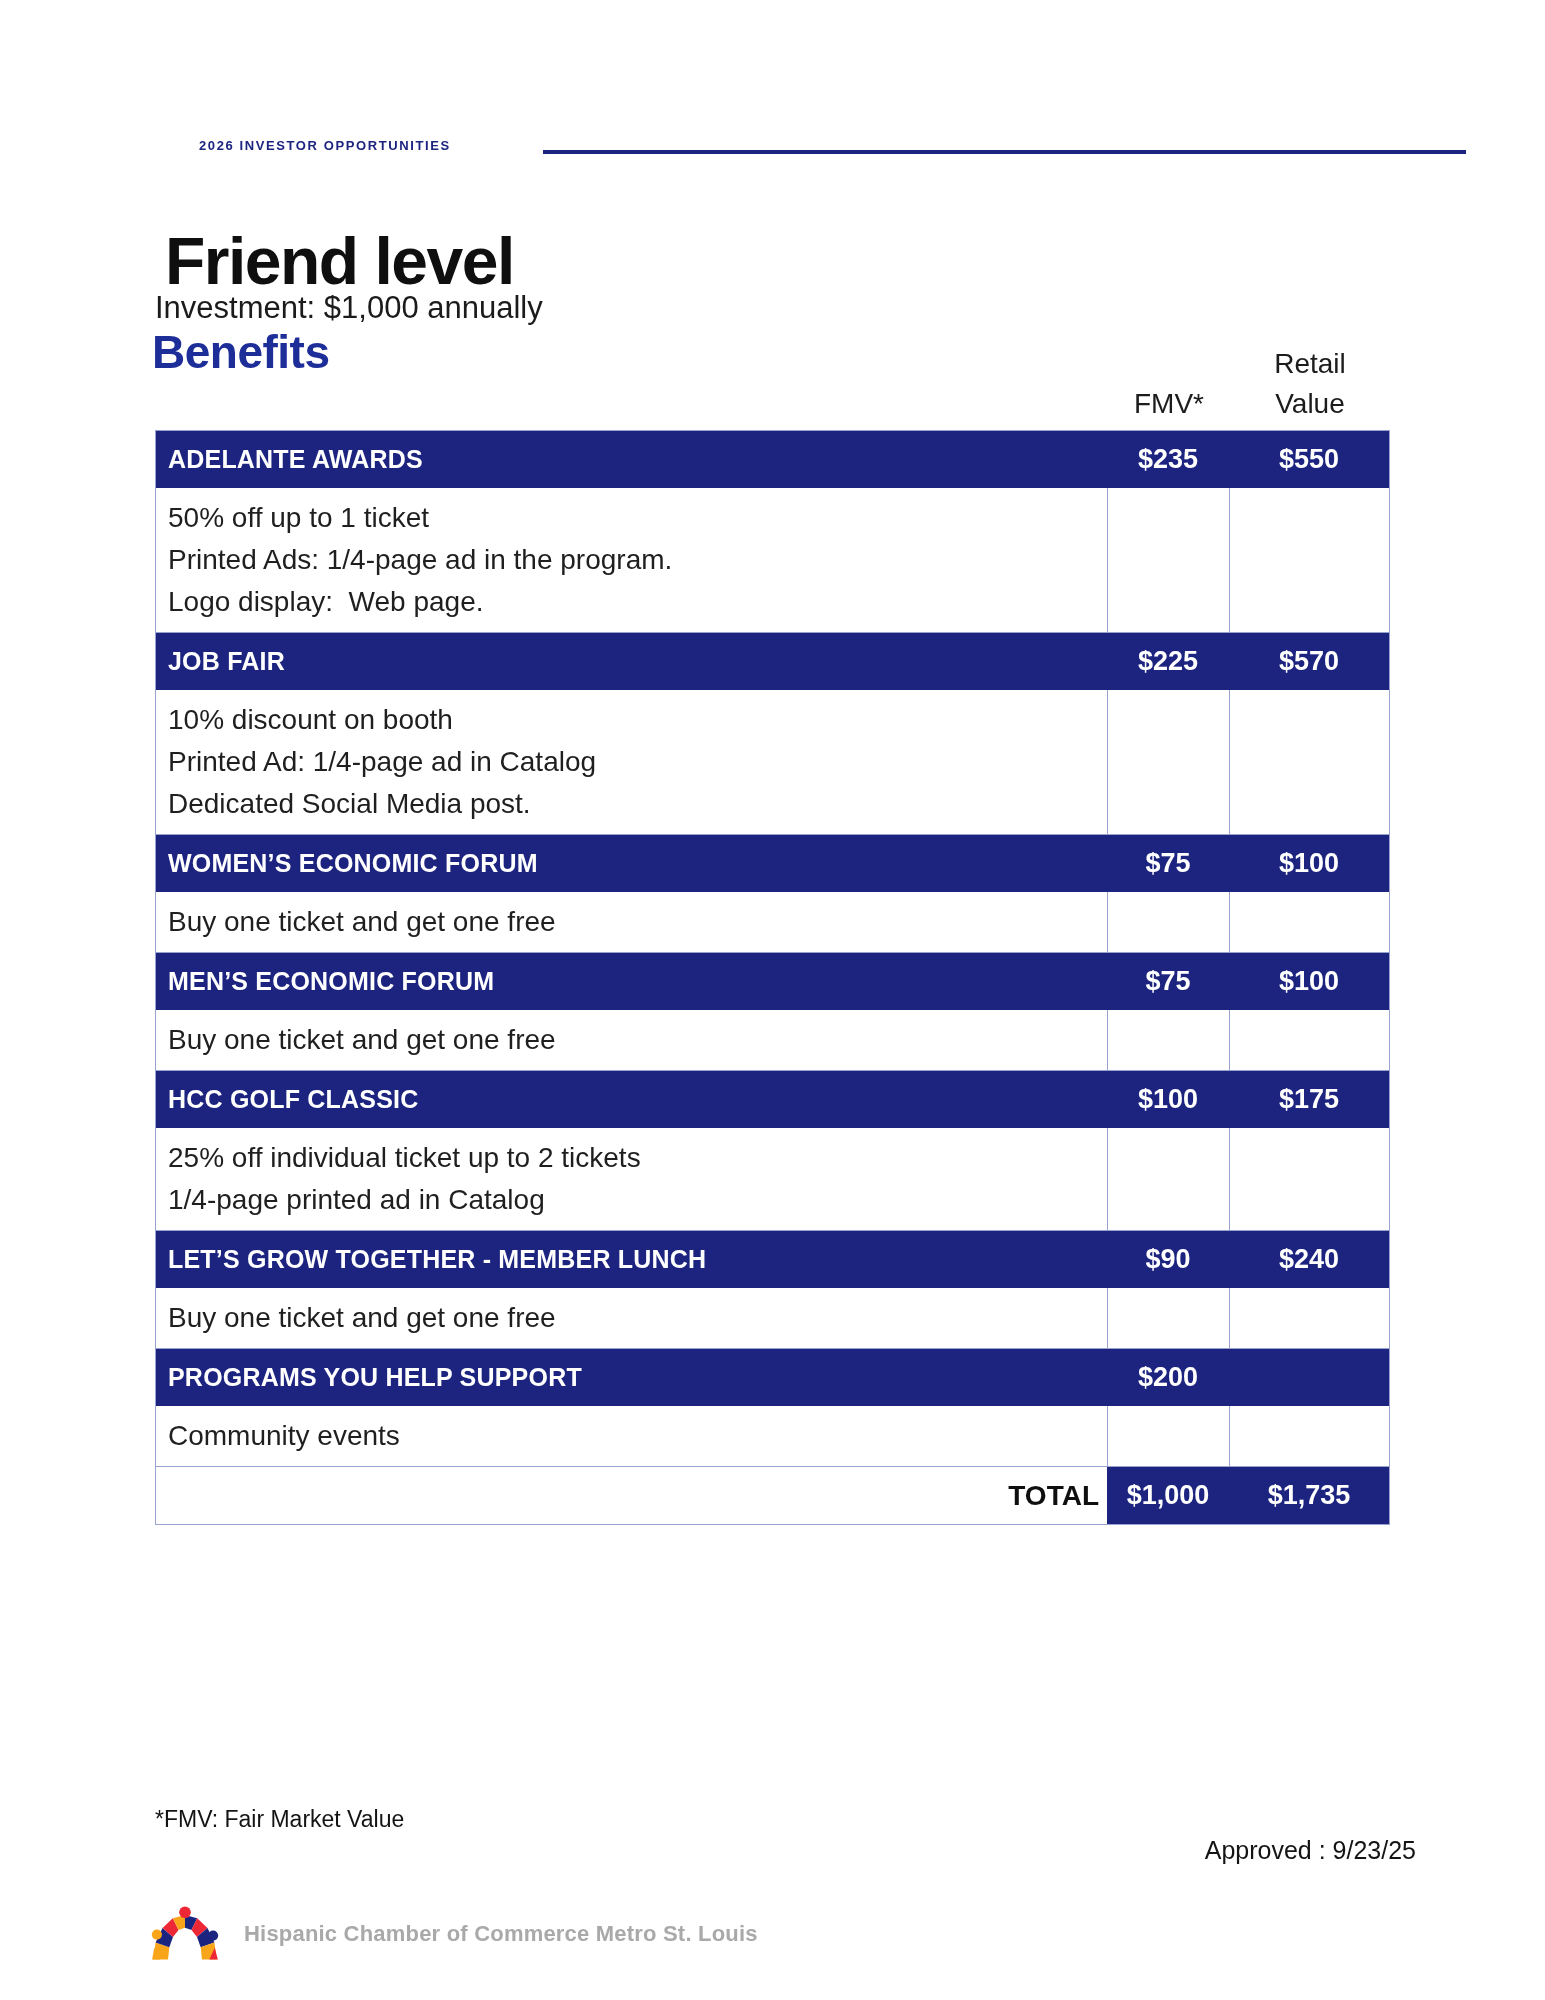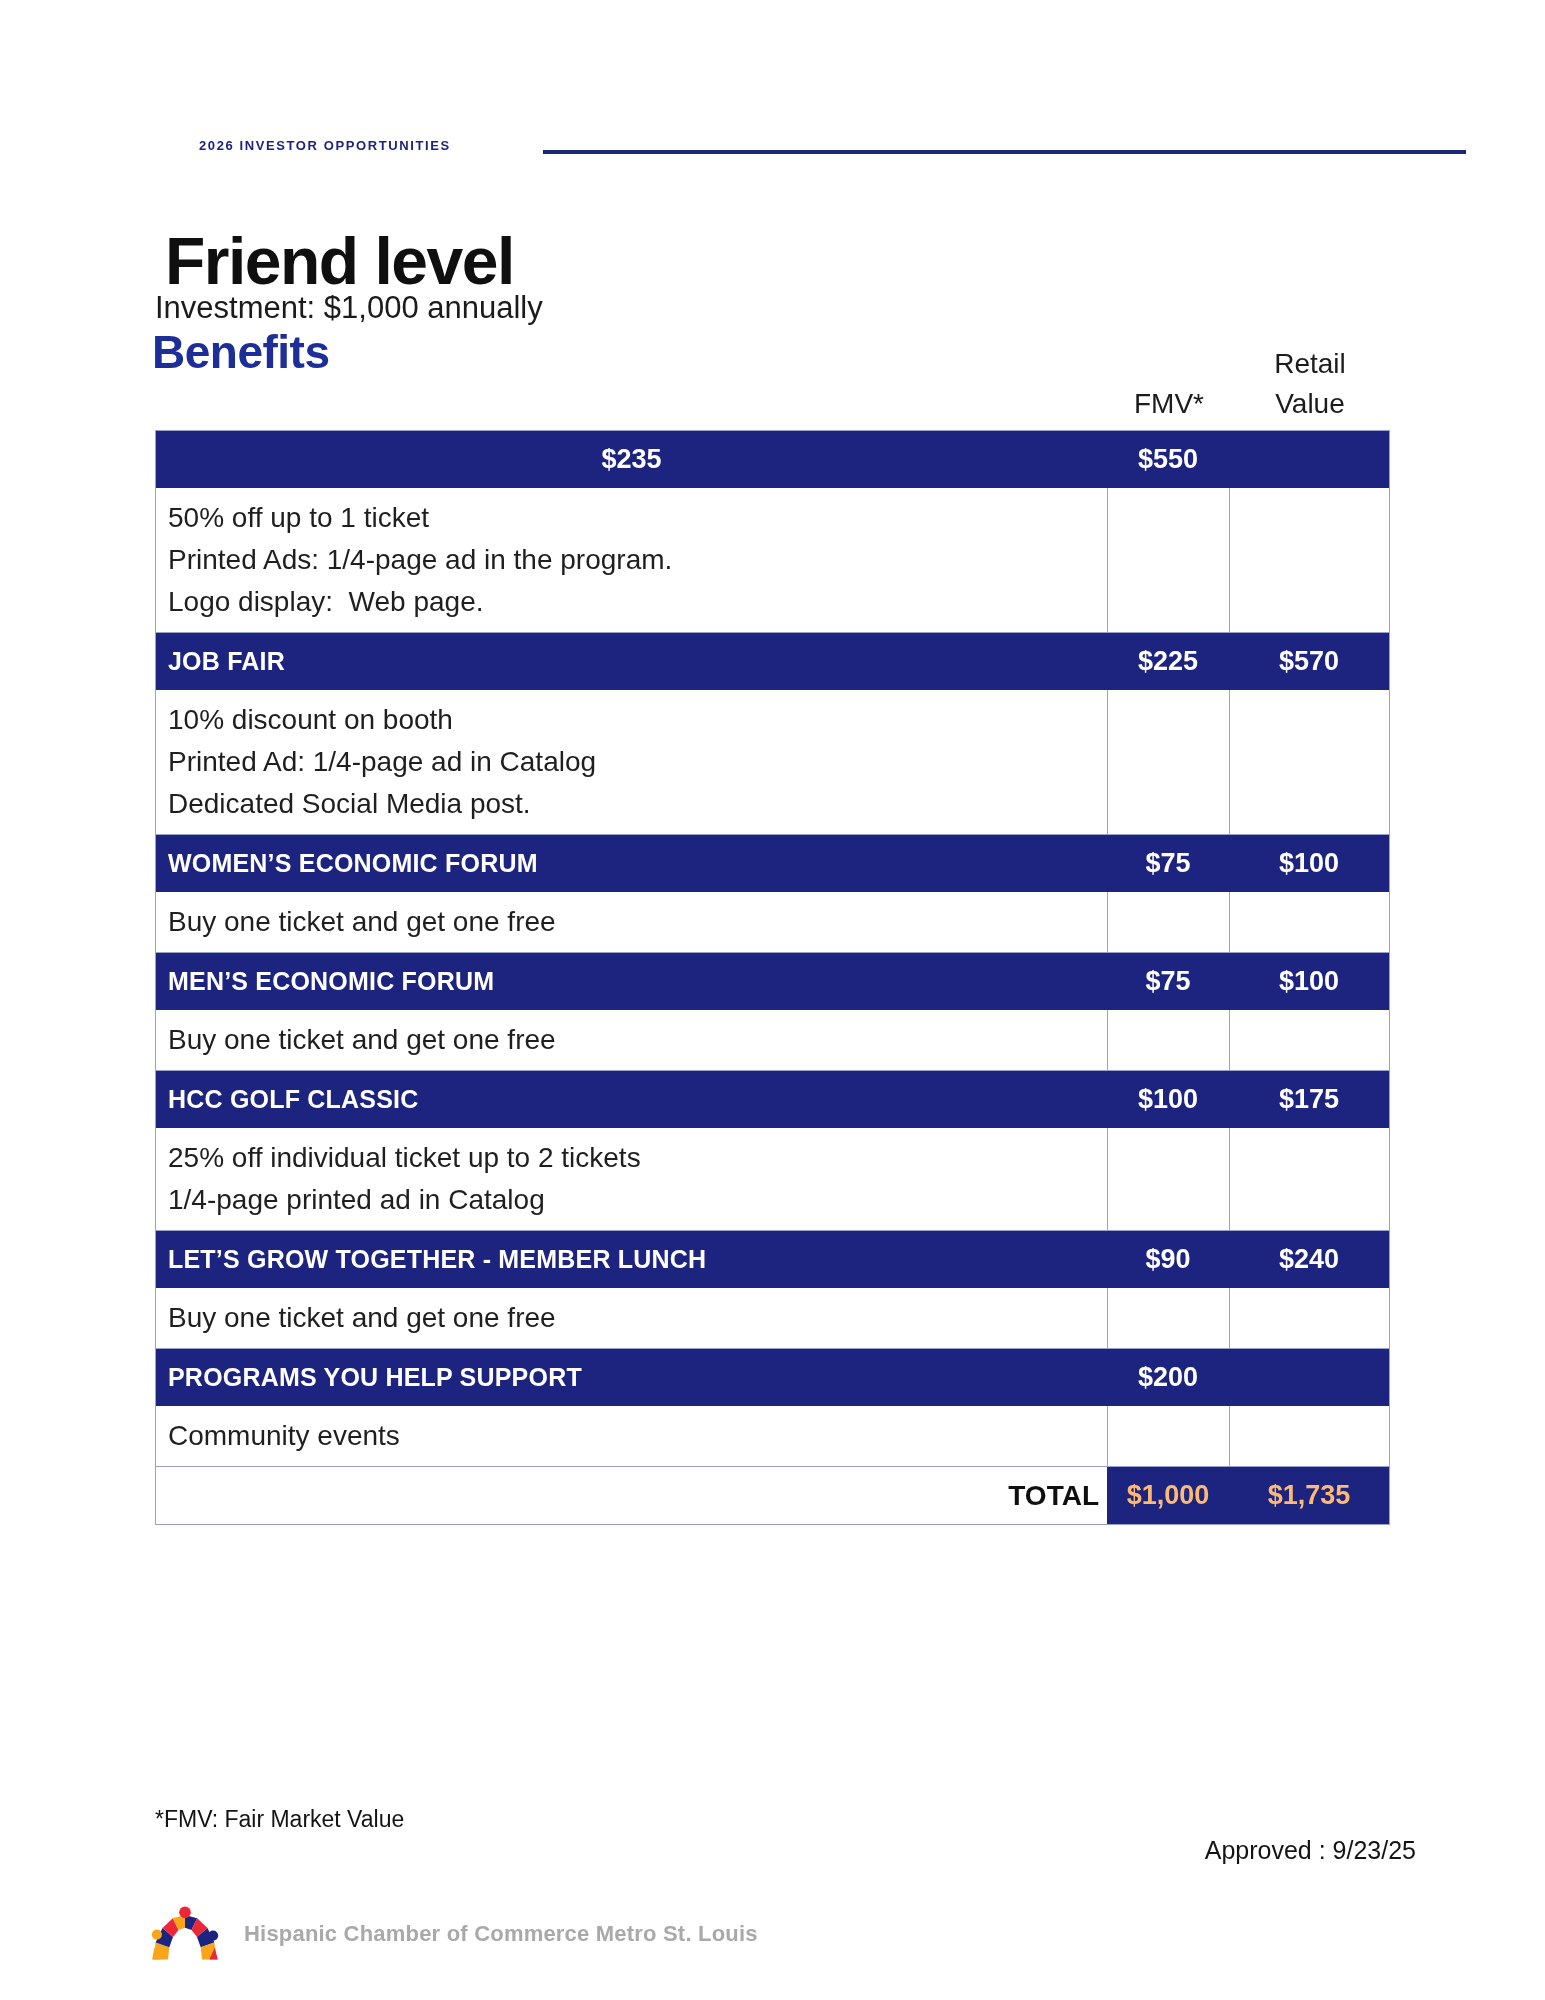--- a/index.html
+++ b/index.html
@@ -68,21 +68,21 @@
   .t-cell { border-left: 1px solid var(--border, #99A2CF); }
   .t-foot {
     display: grid; grid-template-columns: 1fr 122px 160px;
     min-height: 57px; background: #ffffff;
   }
   .t-foot .t-label {
     align-self: center; text-align: right; padding-right: 8px;
     font-size: 28px; font-weight: 700; color: #0f0f0f;
   }
   .t-foot .t-val {
-    background: var(--navy, #1C2480); color: #fdba74;
+    background: var(--navy, #1C2480); color: #ffffff;
     display: flex; align-items: center; justify-content: center;
   }
   
   .footnote {
     position: absolute; left: 155px; top: 1806px;
     font-size: 23px; color: #141414;
   }
   .approved {
     position: absolute; right: 129px; top: 1836px;
     font-size: 25px; color: #141414;
@@ -112,20 +112,21 @@
   <div class="col-head fmv">FMV*</div>
   <div class="col-head retail">
     <div>Retail</div>
     <div>Value</div>
   </div>
 
   <div class="table">
     <div id="sections">
   <section class="t-section">
     <div class="t-head">
+      <div class="t-name">ADELANTE AWARDS</div>
       <div class="t-val">$235</div>
       <div class="t-val">$550</div>
     </div>
     <div class="t-body">
       <div class="t-desc">
               <div class="detail-line">50% off up to 1 ticket</div>
               <div class="detail-line">Printed Ads: 1/4-page ad in the program.</div>
               <div class="detail-line">Logo display:  Web page.</div>
             </div>
       <div class="t-cell"></div>

